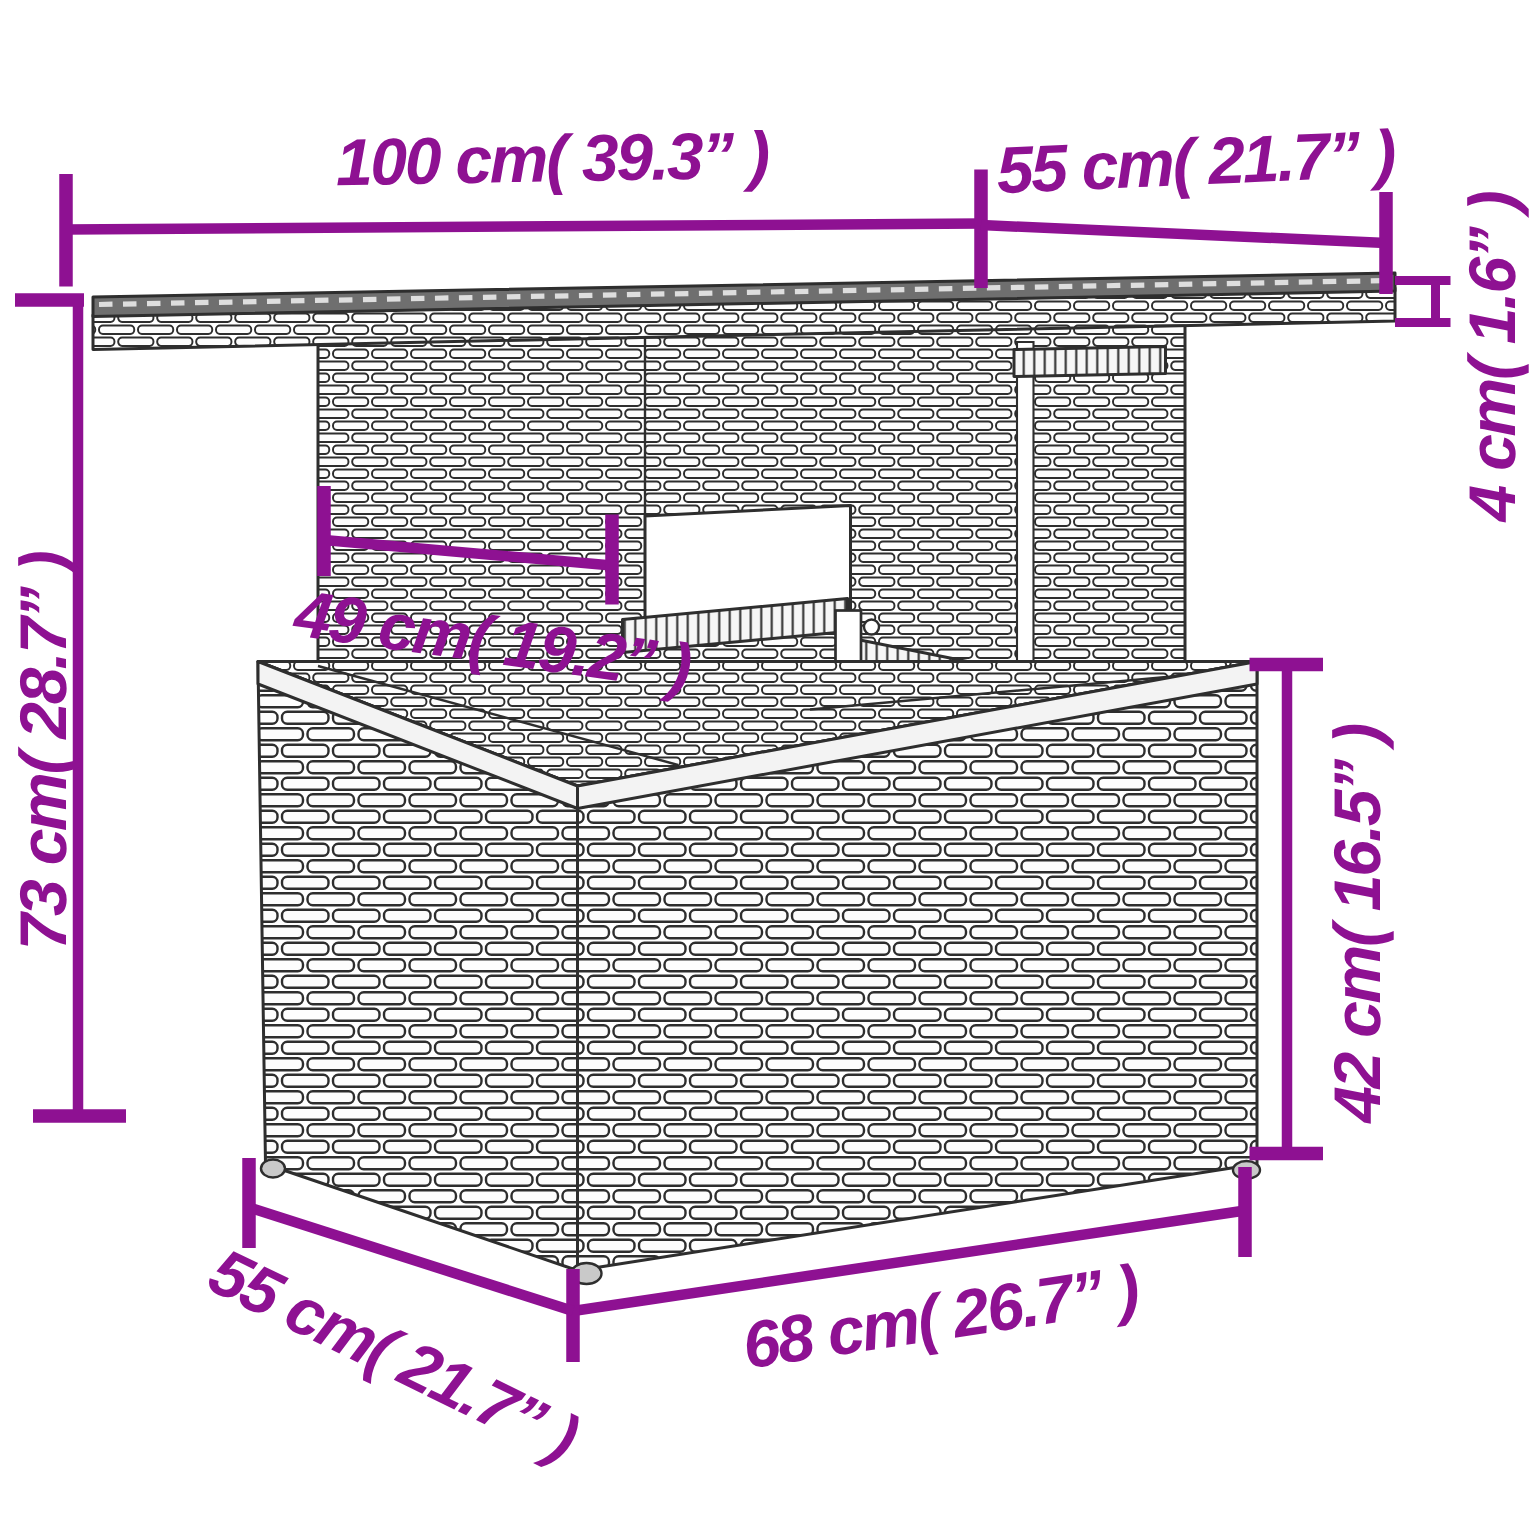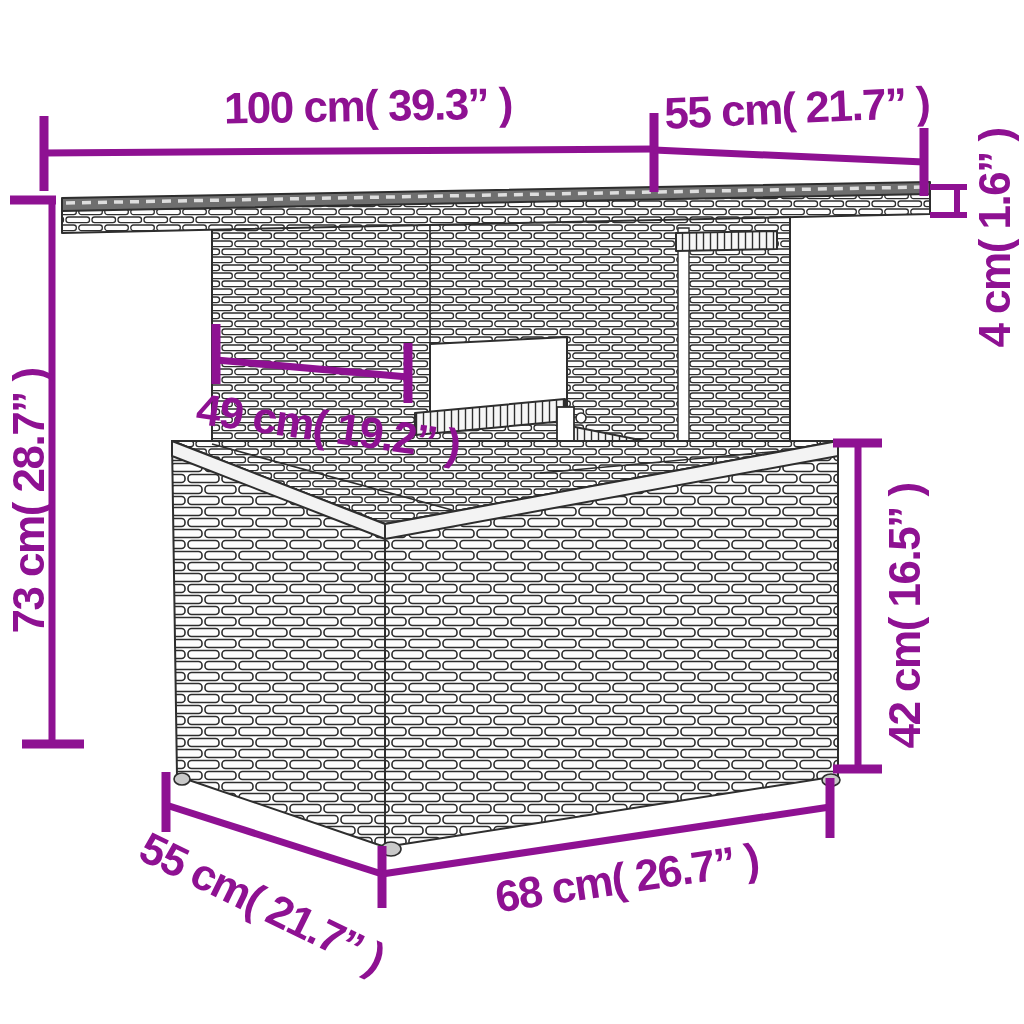--- a/index.html
+++ b/index.html
@@ -1,16 +1,16 @@
 <!DOCTYPE html>
 <html><head>
 <meta charset="utf-8">
 <style>
   html,body{margin:0;padding:0;background:#ffffff;}
-  .canvas{position:relative;width:1024px;height:1024px;background:#ffffff;overflow:hidden;}
+  .canvas{position:relative;width:1024px;height:1024px;background:#ffffff;overflow:hidden;font-style:italic;}
   svg{display:block;}
   .shape{stroke:#2e2e2e;stroke-width:2;stroke-linejoin:round;}
   .thin{stroke:#2e2e2e;stroke-width:1.6;fill:none;}
   .dimline{stroke:#8e1192;stroke-width:7;fill:none;stroke-linecap:butt;}
   .tick{stroke:#8e1192;stroke-width:9;fill:none;stroke-linecap:butt;}
   .tick-sm{stroke:#8e1192;stroke-width:6;fill:none;stroke-linecap:butt;}
   .lbl{fill:#8e1192;font-family:"Liberation Sans",sans-serif;font-weight:700;font-size:44px;letter-spacing:-1.5px;}
 </style>
 </head>
 <body>

